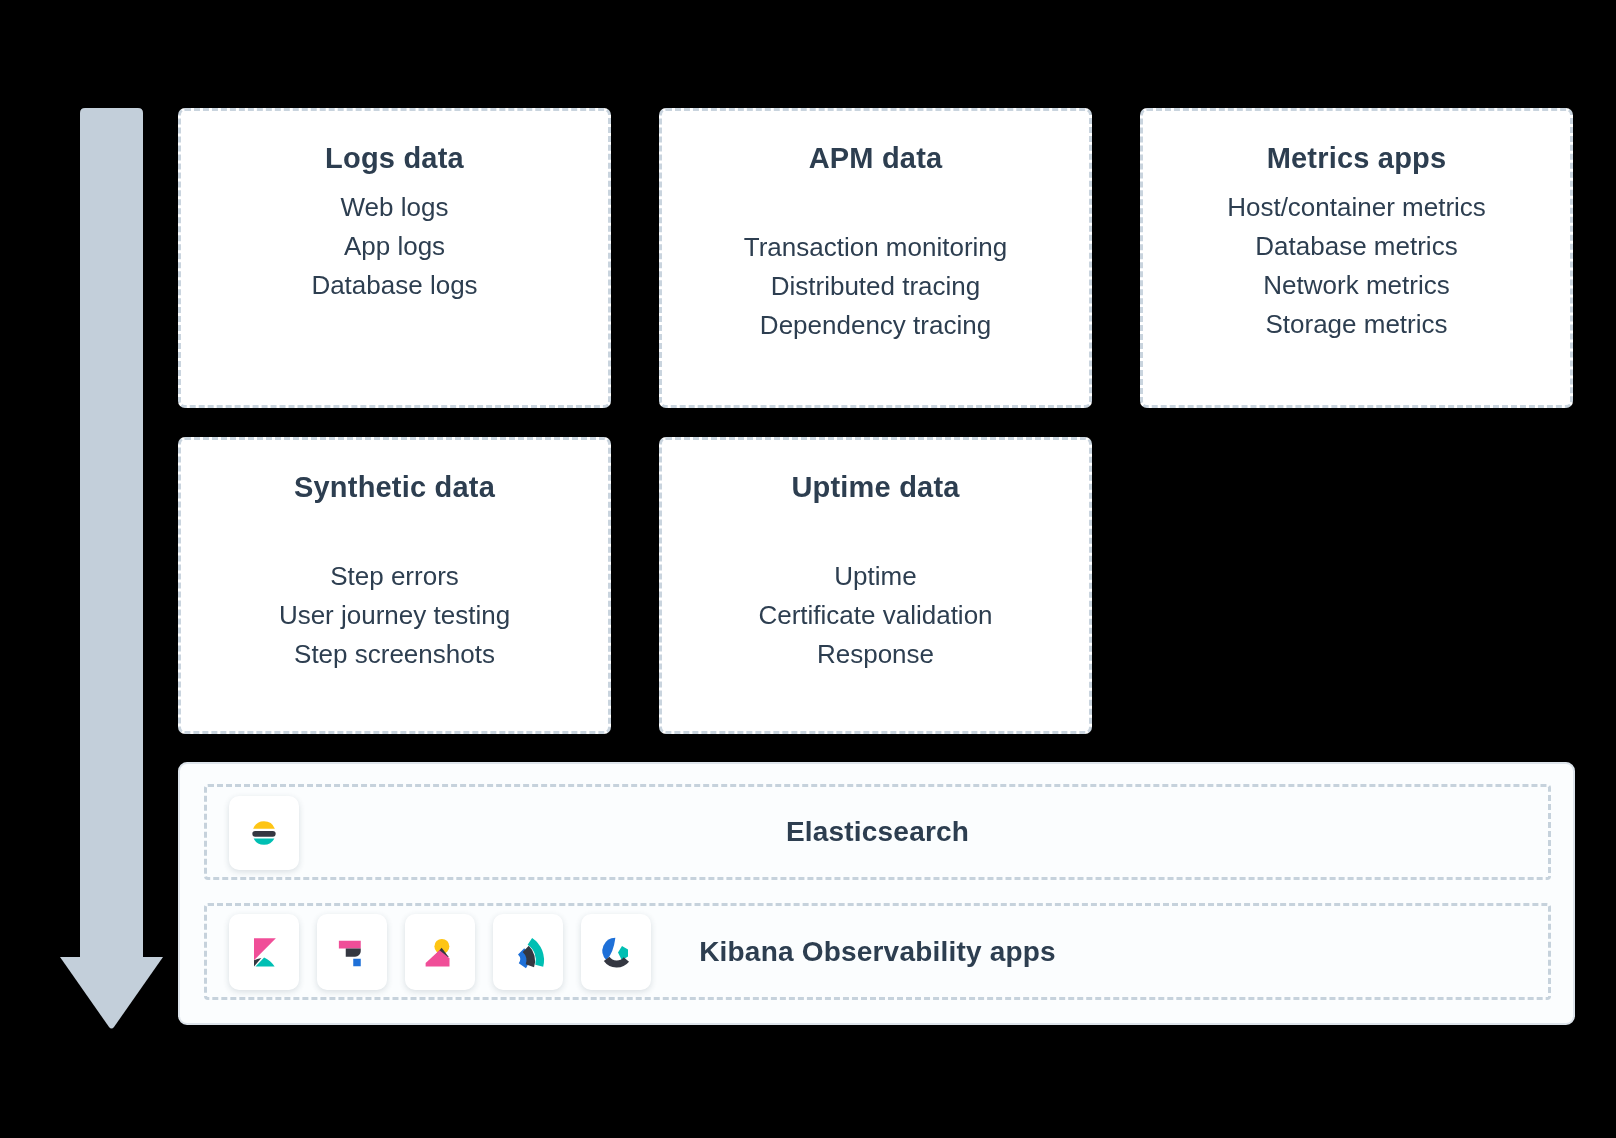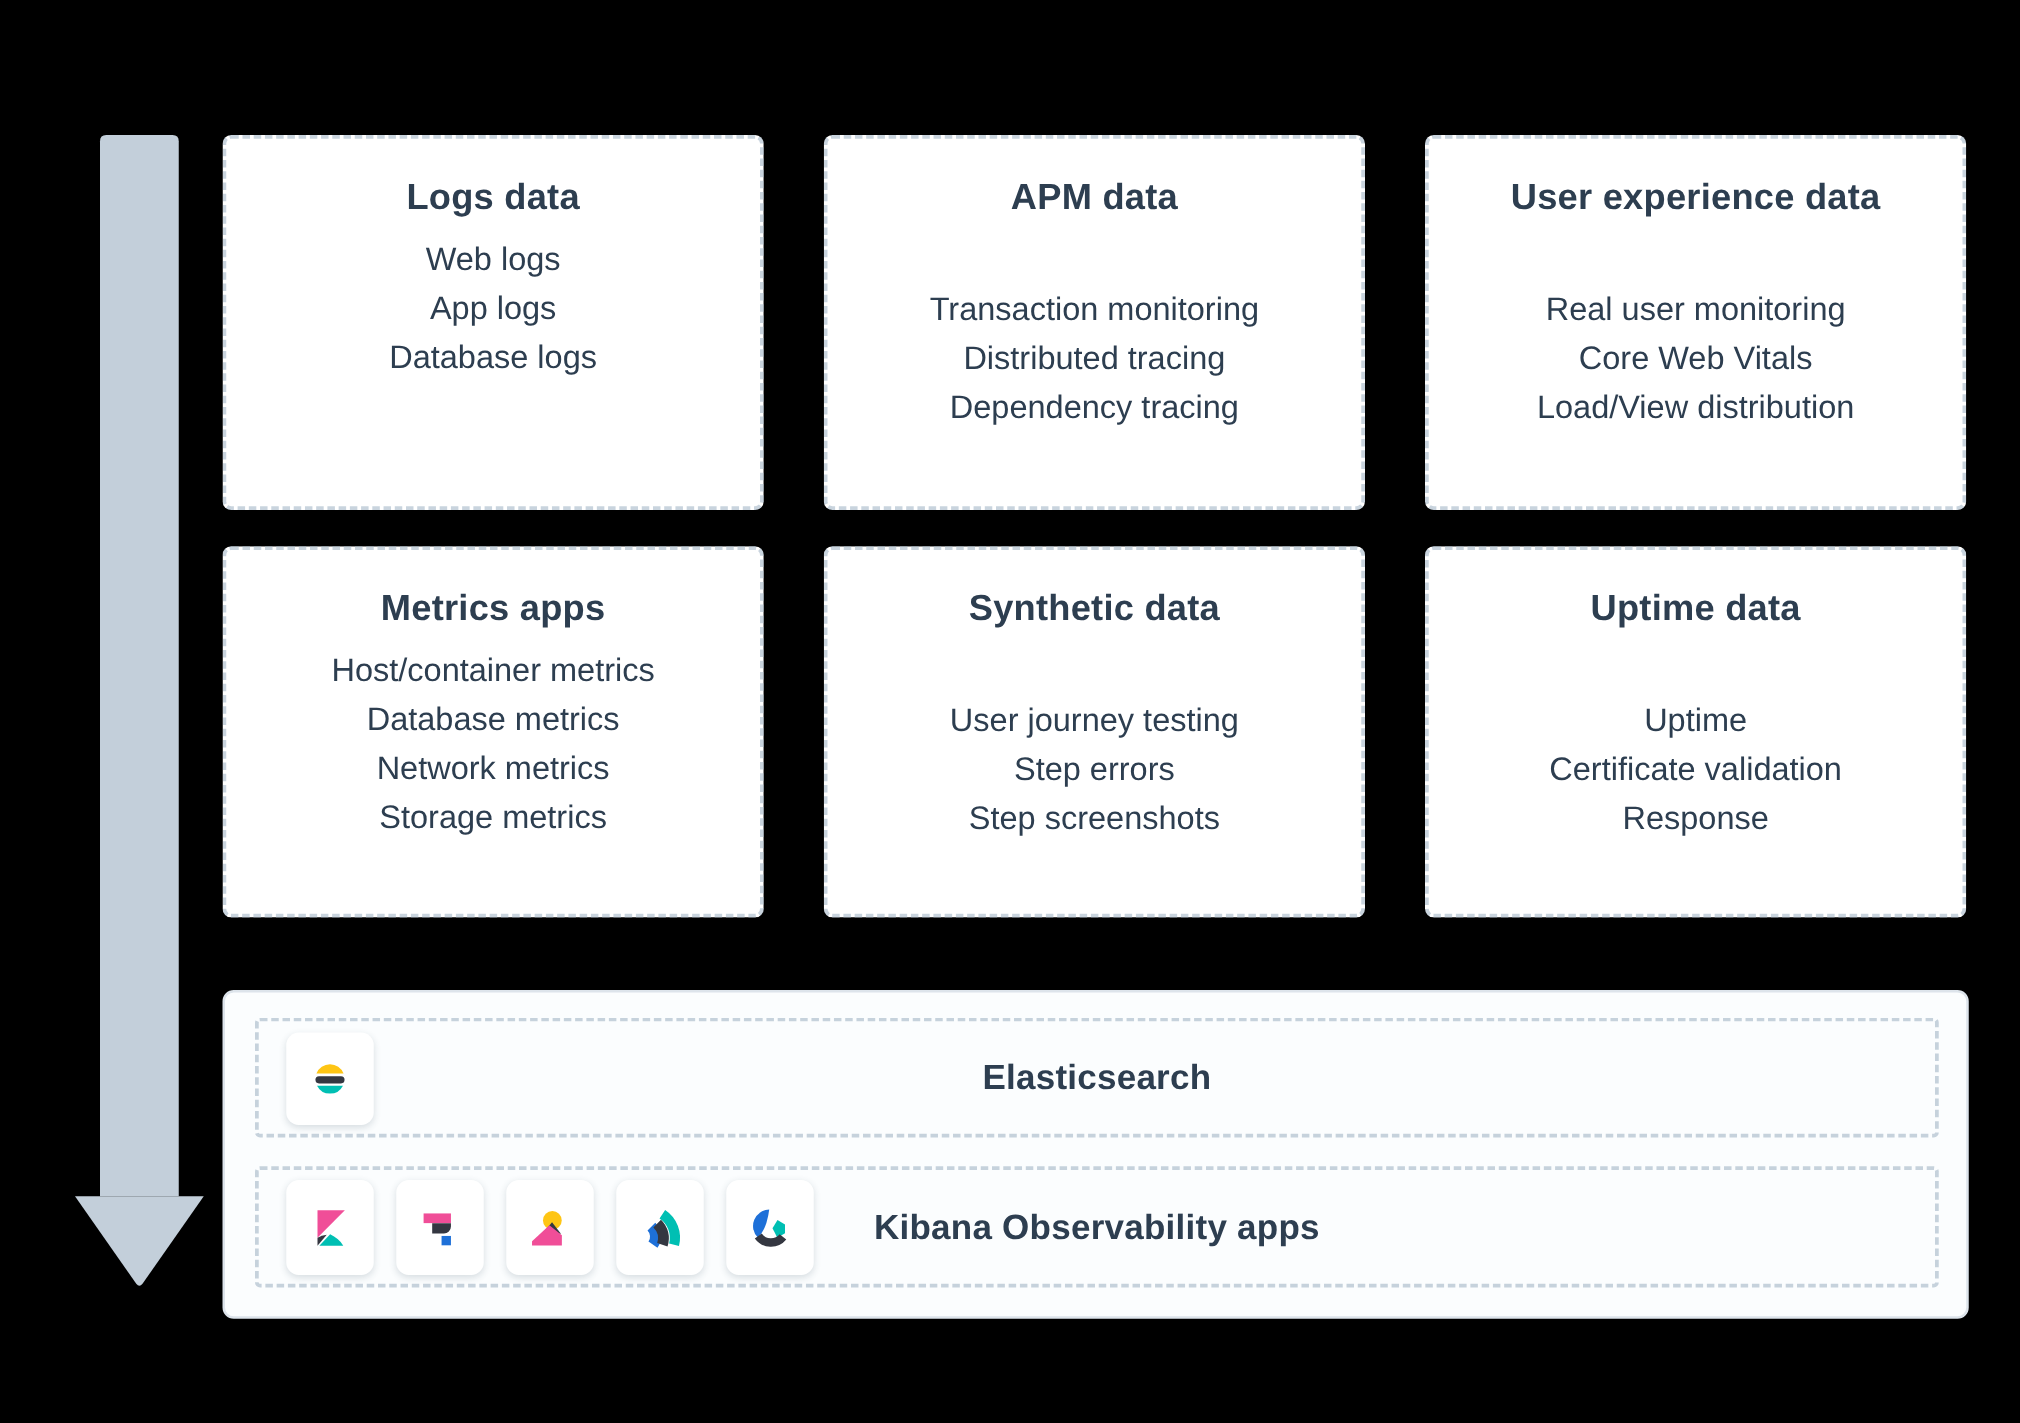--- a/index.html
+++ b/index.html
@@ -33,21 +33,21 @@
     color:#2d3e50;letter-spacing:.2px;
   }
   .card-list{margin-top:12px;}
   .card-list.gap-lg{margin-top:52px;}
   .card-line{
     font-size:26px;line-height:39px;font-weight:400;
     color:#2d3e50;
   }
   
   .pipeline{
-    position:absolute;left:178px;top:792px;width:1397px;height:263px;
+    position:absolute;left:178px;top:762px;width:1397px;height:263px;
     background:#fbfdfe;
     border:2px solid #dde4eb;
     border-radius:9px;
     box-sizing:border-box;
   }
   .pipe-row{
     position:absolute;left:24px;width:1347px;
     border:3px dashed #c6d2dc;
     border-radius:4px;
     box-sizing:border-box;
@@ -91,44 +91,36 @@
 
     <div class="card">
       <div class="card-title">APM data</div>
       <div class="card-list gap-lg">
         <div class="card-line">Transaction monitoring</div>
         <div class="card-line">Distributed tracing</div>
         <div class="card-line">Dependency tracing</div>
       </div>
     </div>
 
-    <div class="card">
-      <div class="card-title">User experience data</div>
-      <div class="card-list gap-lg">
-        <div class="card-line">Real user monitoring</div>
-        <div class="card-line">Core Web Vitals</div>
-        <div class="card-line">Load/View distribution</div>
-      </div>
-    </div>
 
     <div class="card">
       <div class="card-title">Metrics apps</div>
       <div class="card-list">
         <div class="card-line">Host/container metrics</div>
         <div class="card-line">Database metrics</div>
         <div class="card-line">Network metrics</div>
         <div class="card-line">Storage metrics</div>
       </div>
     </div>
 
     <div class="card">
       <div class="card-title">Synthetic data</div>
       <div class="card-list gap-lg">
+        <div class="card-line">Step errors</div>
         <div class="card-line">User journey testing</div>
-        <div class="card-line">Step errors</div>
         <div class="card-line">Step screenshots</div>
       </div>
     </div>
 
     <div class="card">
       <div class="card-title">Uptime data</div>
       <div class="card-list gap-lg">
         <div class="card-line">Uptime</div>
         <div class="card-line">Certificate validation</div>
         <div class="card-line">Response</div>

